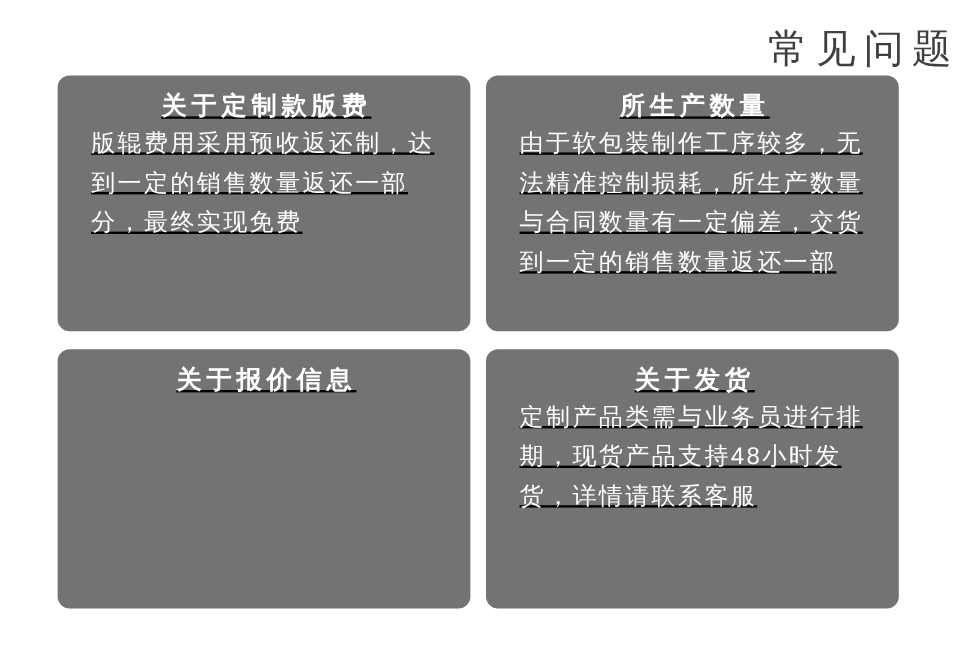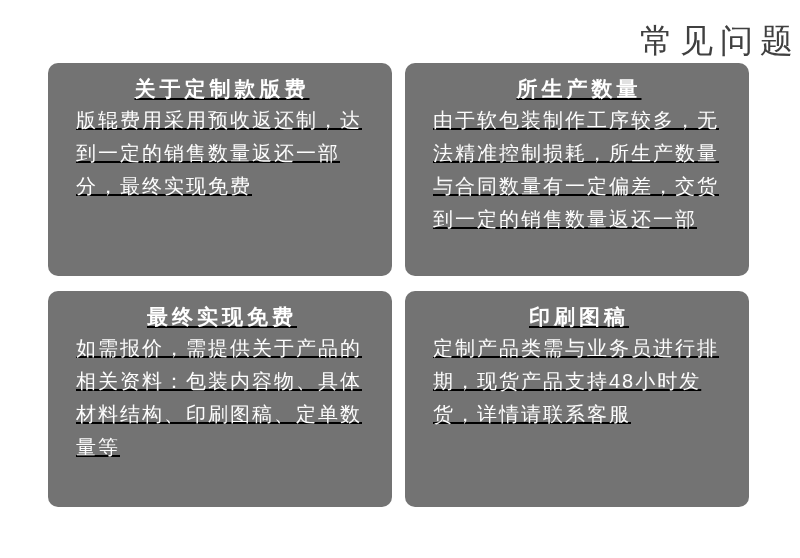--- a/index.html
+++ b/index.html
@@ -82,28 +82,24 @@
 
     <div class="faq-card">
       <div class="faq-card-title">所生产数量</div>
       <div class="faq-card-body">由于软包装制作工序较多，无
 法精准控制损耗，所生产数量
 与合同数量有一定偏差，交货
 到一定的销售数量返还一部</div>
     </div>
 
     <div class="faq-card">
-      <div class="faq-card-title">最终实现免费</div>
-      <div class="faq-card-body">如需报价，需提供关于产品的
-相关资料：包装内容物、具体
-材料结构、印刷图稿、定单数
-量等</div>
+      <div class="faq-card-title">关于报价信息</div>
     </div>
 
     <div class="faq-card">
-      <div class="faq-card-title">印刷图稿</div>
+      <div class="faq-card-title">关于发货</div>
       <div class="faq-card-body">定制产品类需与业务员进行排
 期，现货产品支持48小时发
 货，详情请联系客服</div>
     </div>
 
   </div>
 </div>
 
 </body></html>

